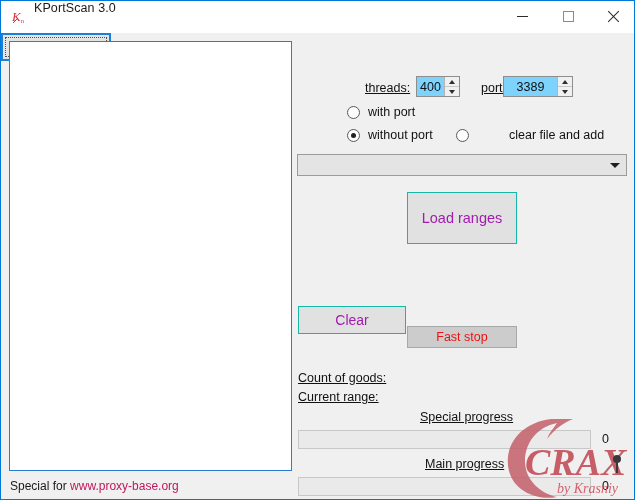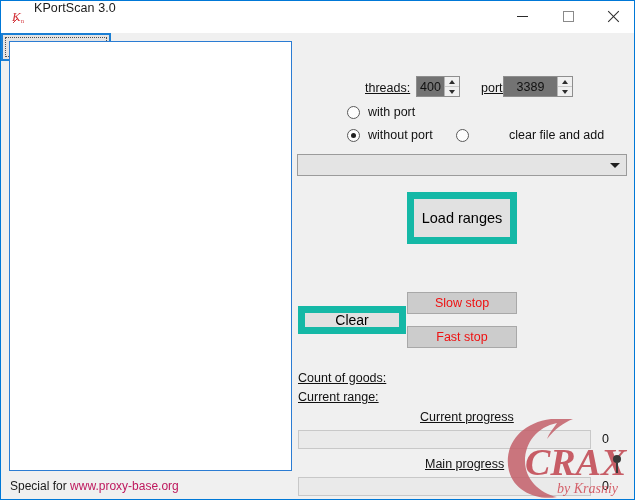--- a/index.html
+++ b/index.html
@@ -142,21 +142,21 @@
   }
   .spin-threads { left: 415px; top: 43px; width: 44px; }
   .spin-port    { left: 502px; top: 43px; width: 70px; }
   .spin-val {
     flex: 1;
     display: flex;
     align-items: center;
     justify-content: center;
     font-size: 12.5px;
     color: #111;
-    background: #737373;
+    background: #7dd3fc;
   }
   .spin-btns {
     width: 15px;
     box-sizing: border-box;
     border-left: 1px solid #b5b5b5;
     background: #f0f0f0;
     display: flex;
     flex-direction: column;
   }
   .spin-up, .spin-dn {
@@ -242,27 +242,27 @@
     border-left: 5px solid transparent;
     border-right: 5px solid transparent;
     border-top: 5px solid #1e1e1e;
   }
 
   
   .btn {
     position: absolute;
     box-sizing: border-box;
     background: #e1e1e1;
-    border: 7px solid #14b8a6;
+    border: 1px solid #14b8a6;
     display: flex;
     align-items: center;
     justify-content: center;
     font-family: "Liberation Sans", sans-serif;
     font-size: 13px;
-    color: #000000;
+    color: #a21caf;
     cursor: default;
     white-space: nowrap;
   }
   .btn-load {
     left: 406px; top: 159px;
     width: 110px; height: 52px;
     font-size: 14.5px;
   }
   .btn-clear {
     left: 297px; top: 273px;
@@ -421,34 +421,31 @@
       </span>
     </div>
 
     <div class="btn btn-load">
       <span>Load ranges</span>
     </div>
 
     <div class="btn btn-clear">
       <span>Clear</span>
     </div>
-    <div class="btn btn-stop btn-slowstop">
-      <span>Slow stop</span>
-    </div>
     <div class="btn btn-stop btn-faststop">
       <span>Fast stop</span>
     </div>
     <div class="btn-start">
       <span class="btn-start-inner">Start</span>
     </div>
 
     <span class="lbl lbl-count">Count of goods:</span>
     <span class="lbl lbl-range">Current range:</span>
 
-    <span class="lbl lbl-curprog">Current progress</span>
+    <span class="lbl lbl-curprog">Special progress</span>
     <div class="progbar prog-current"></div>
     <span class="prog-val prog-val-current">0</span>
 
     <span class="lbl lbl-mainprog">Main progress</span>
     <div class="progbar prog-main"></div>
     <span class="prog-val prog-val-main">0</span>
 
   </div>
 
   <div class="watermark">

